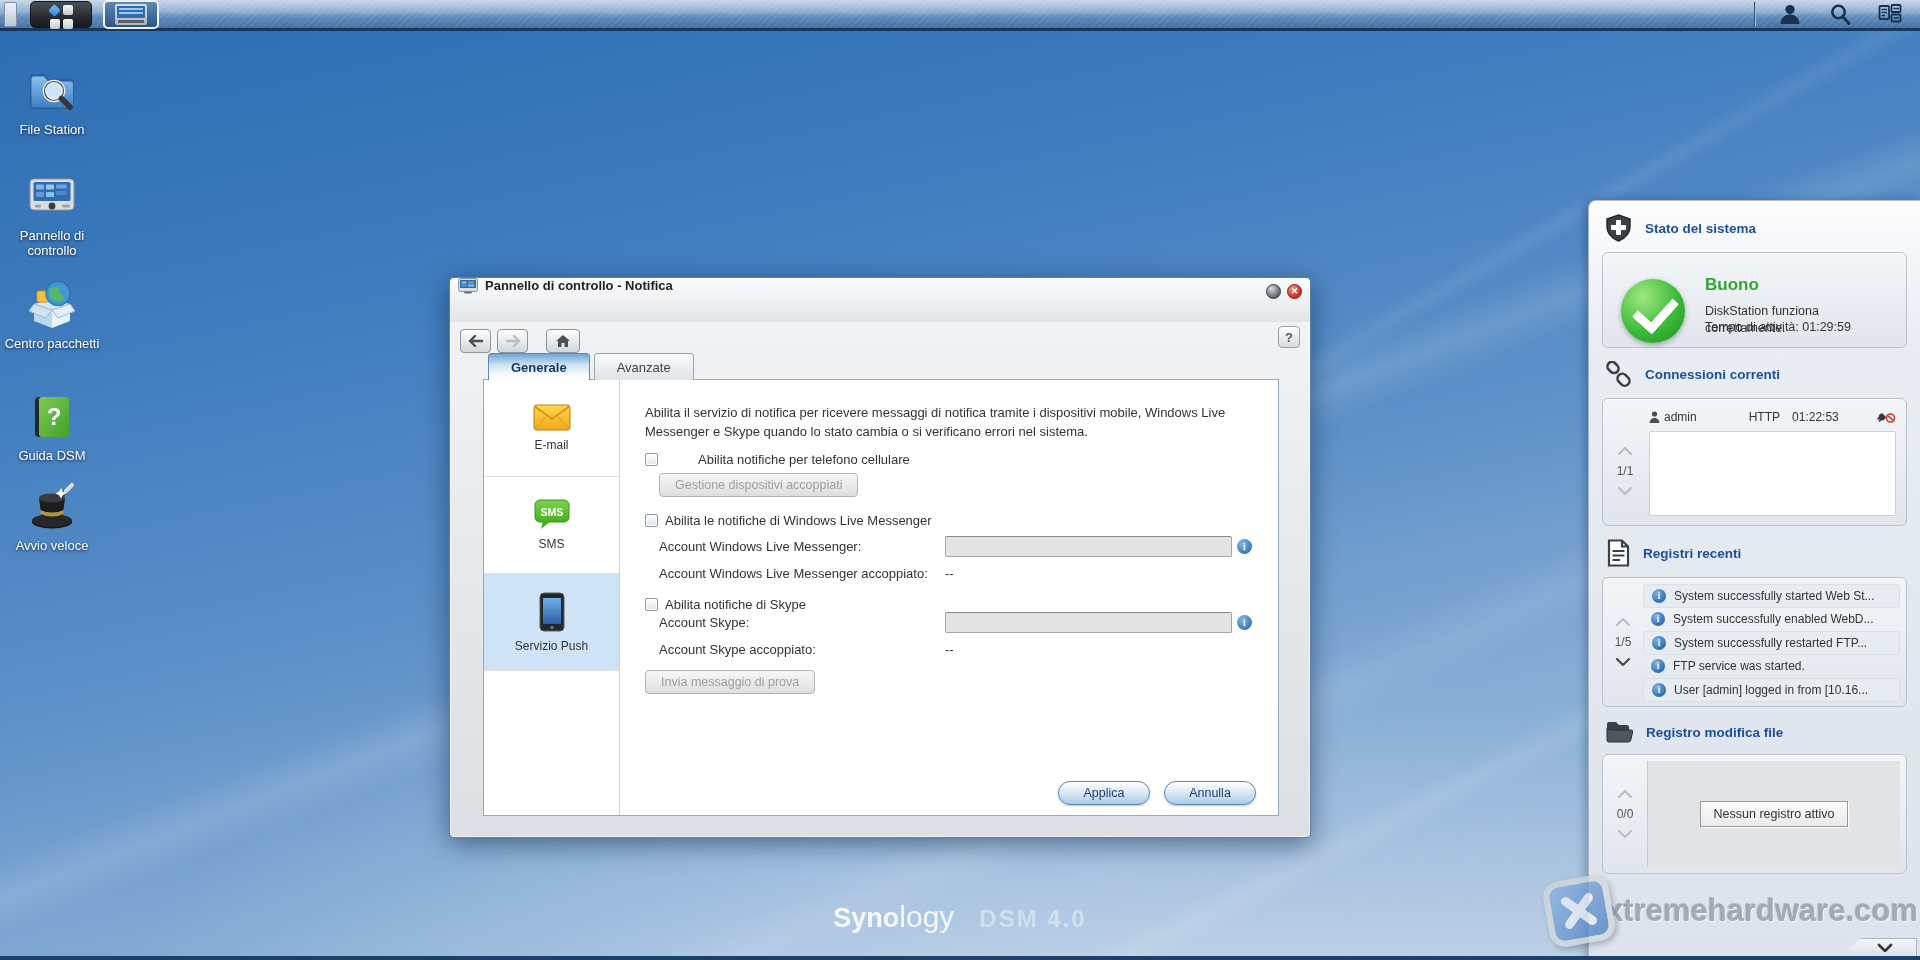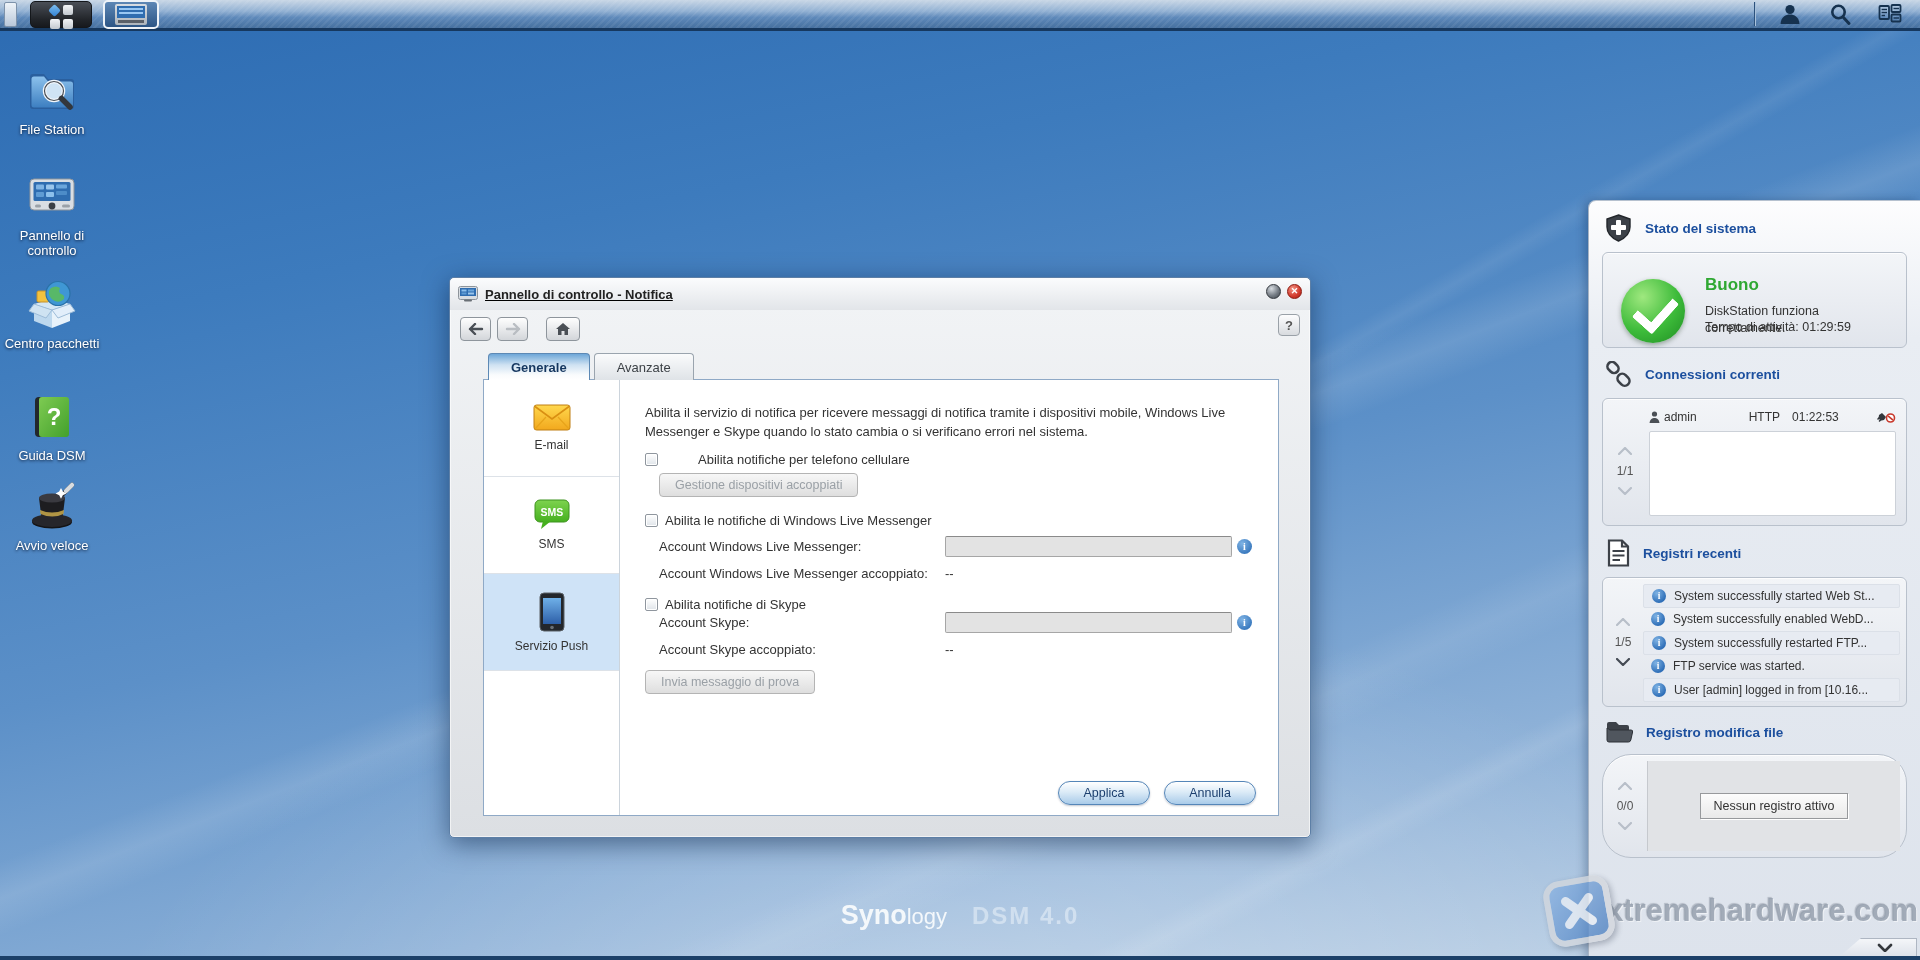--- a/index.html
+++ b/index.html
@@ -41,22 +41,22 @@
 
   
   .dicon { position:absolute; left:0; width:104px; text-align:center; z-index:2; cursor:pointer; }
   .dicon .art { width:54px; height:54px; margin:0 auto; }
   .dicon .lbl { margin-top:4px; color:#fff; font-size:13px; line-height:1.18; text-shadow:0 1px 3px rgba(0,10,30,.85); }
 
   
   .window { position:absolute; left:449px; top:277px; width:862px; height:561px; z-index:10;
             background:linear-gradient(180deg,#f2f4f6,#dcdfe3); border:1px solid #5d7fa6; border-radius:5px;
             box-shadow:0 6px 26px rgba(0,25,60,.5), inset 0 0 0 1px rgba(255,255,255,.6); }
-  .titlebar { height:32px; display:flex; align-items:center; padding:0 8px; position:relative;
-              border-radius:5px 5px 0 0; background:linear-gradient(180deg,#fbfcfd,#e2e5e9);text-decoration:underline; }
+  .titlebar { height:44px; display:flex; padding:0 8px; position:relative;
+              border-radius:5px 5px 0 0; background:linear-gradient(180deg,#fbfcfd,#e2e5e9); }
   .titlebar .t-icon { width:20px; height:16px; margin-right:7px; }
   .titlebar .t-text { font-size:13px; font-weight:bold; color:#222; }
   .winctl { position:absolute; right:8px; top:6px; display:flex; gap:6px; }
   .btn-min { width:15px; height:15px; border-radius:50%; cursor:pointer;
              background:radial-gradient(circle at 35% 28%, #d6dbe0, #767d85 55%, #3e444b); border:1px solid #33383e; }
   .btn-close { width:15px; height:15px; border-radius:50%; cursor:pointer; color:#fff; font-size:9px; font-weight:bold;
              display:flex; align-items:center; justify-content:center; line-height:1;
              background:radial-gradient(circle at 35% 28%, #f29384, #d23b2e 60%, #a31f14); border:1px solid #8c170d; }
   .toolbar { height:38px; display:flex; align-items:center; padding:0 10px; gap:6px; position:relative; }
   .tool-btn { width:31px; height:24px; border:1px solid #8e959c; border-radius:4px; cursor:pointer;
@@ -129,34 +129,34 @@
   .pager .pg { font-size:12px; color:#555; }
   .pager svg { cursor:pointer; }
   .logbox { height:130px; padding:6px 6px 6px 40px; }
   .logbox .pager { top:8px; bottom:8px; width:40px; }
   .log-row { height:23.5px; display:flex; align-items:center; gap:8px; padding:0 4px 0 8px; border-radius:2px;
              font-size:12px; color:#333; white-space:nowrap; overflow:hidden; }
   .log-row:nth-child(even) { background:#e7ebf2; border:1px solid #dbe0e8; }
   .dot-i { width:14px; height:14px; border-radius:50%; flex:0 0 auto;
            background:radial-gradient(circle at 35% 30%, #7fb3e4, #2f6fb8 70%); color:#fff; font-size:9.5px; font-weight:bold;
            font-family:"Liberation Serif", serif; display:flex; align-items:center; justify-content:center; }
-  .filebox { height:104px;border-radius:29px; }
+  .filebox { height:120px; }
   .file-area { position:absolute; left:44px; top:6px; right:6px; bottom:6px; background:#e1e3e6;
                border-left:1px solid #c6c9ce; display:flex; align-items:center; justify-content:center; }
   .empty-lbl { border:1px solid #97999c; background:linear-gradient(180deg,#fcfcfc,#e9e9e9);
                padding:5px 13px; font-size:12.5px; color:#333; box-shadow:1px 1px 0 #fff; }
   .collapse-tab { position:absolute; right:3px; bottom:3px; width:78px; height:19px; z-index:6; cursor:pointer;
                background:linear-gradient(180deg,#f4f6f9,#dde2ea); border:1px solid #aeb6c2;
                clip-path:polygon(22px 0, 100% 0, 100% 100%, 0 100%);
                display:flex; align-items:center; justify-content:center; padding-left:14px; }
 
   
   .syno-logo { position:absolute; left:0; right:0; top:900px; text-align:center; z-index:2; }
   .syno-logo .b { font-size:27px; font-weight:bold; color:#f4f8fb; }
-  .syno-logo .l { font-size:22px; color:#f4f8fb; }
+  .syno-logo .l { font-size:30px; color:#f4f8fb; }
   .syno-logo .v { font-size:24px; font-weight:bold; letter-spacing:2px; color:rgba(235,243,250,.55); margin-left:25px; }
   .watermark { position:absolute; right:2px; top:878px; z-index:20; display:flex; align-items:center; opacity:.78; pointer-events:none; }
   .wm-badge { width:66px; height:66px; border-radius:16px; transform:rotate(-10deg); position:relative; margin-right:-6px;
               background:linear-gradient(135deg,#8db4e2,#4b7fc0); border:6px solid #d3d7dd; box-shadow:2px 3px 6px rgba(40,50,70,.4); }
   .wm-badge i, .wm-badge b { position:absolute; left:50%; top:50%; width:42px; height:9px; border-radius:5px; background:#e8edf4; }
   .wm-badge i { transform:translate(-50%,-50%) rotate(45deg); }
   .wm-badge b { transform:translate(-50%,-50%) rotate(-45deg); }
   .wm-text { font-size:31px; font-weight:bold; color:rgba(130,142,158,.85);
              text-shadow:1px 1px 0 rgba(255,255,255,.65), -1px -1px 1px rgba(60,70,85,.35); }
   .screen-edge { position:absolute; left:0; bottom:0; width:1920px; height:4px; background:#1c4068; z-index:30; }

